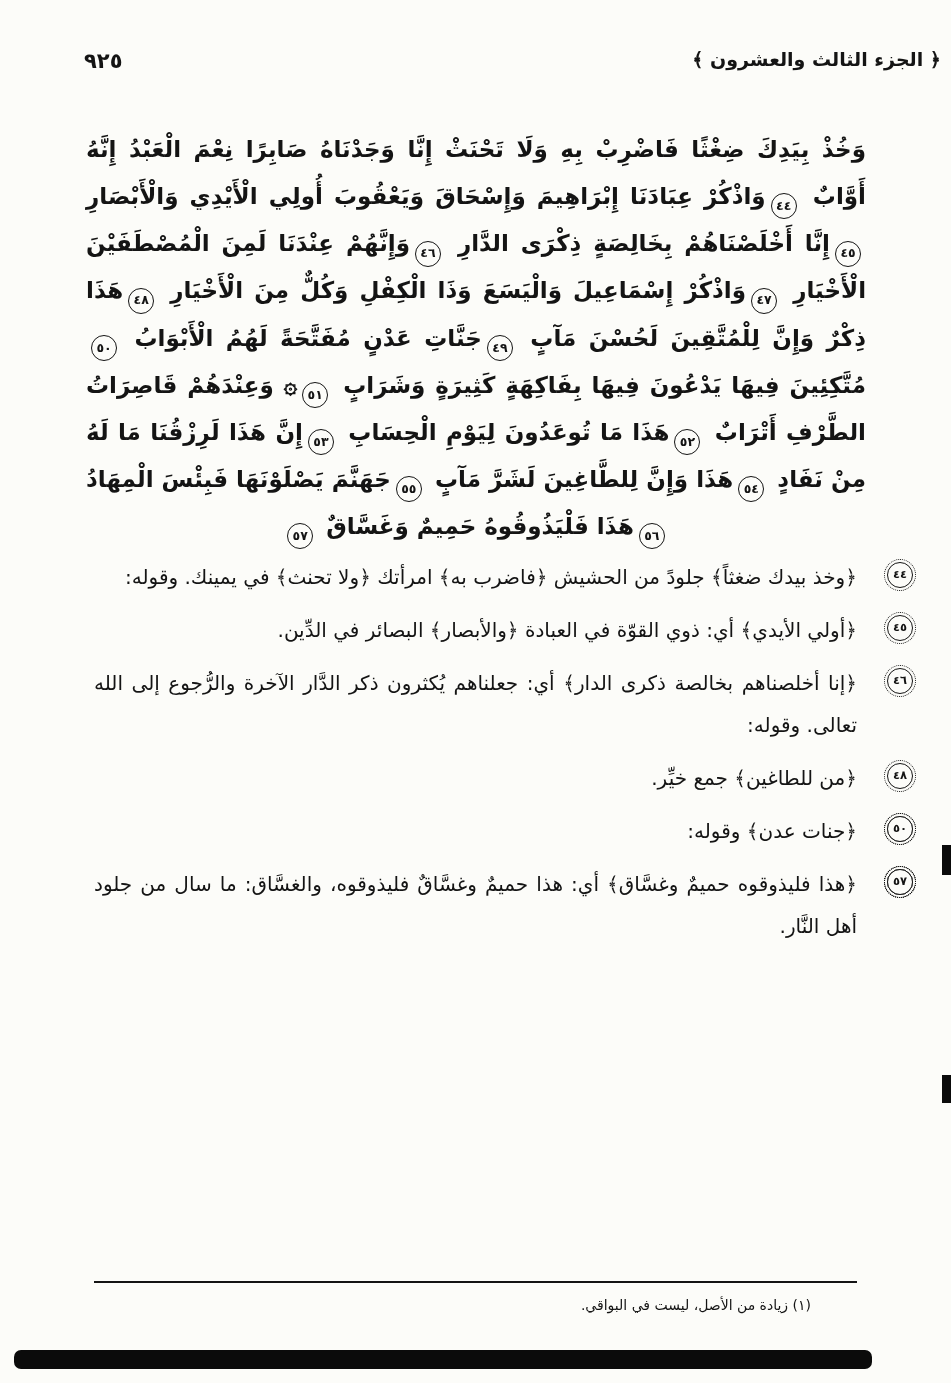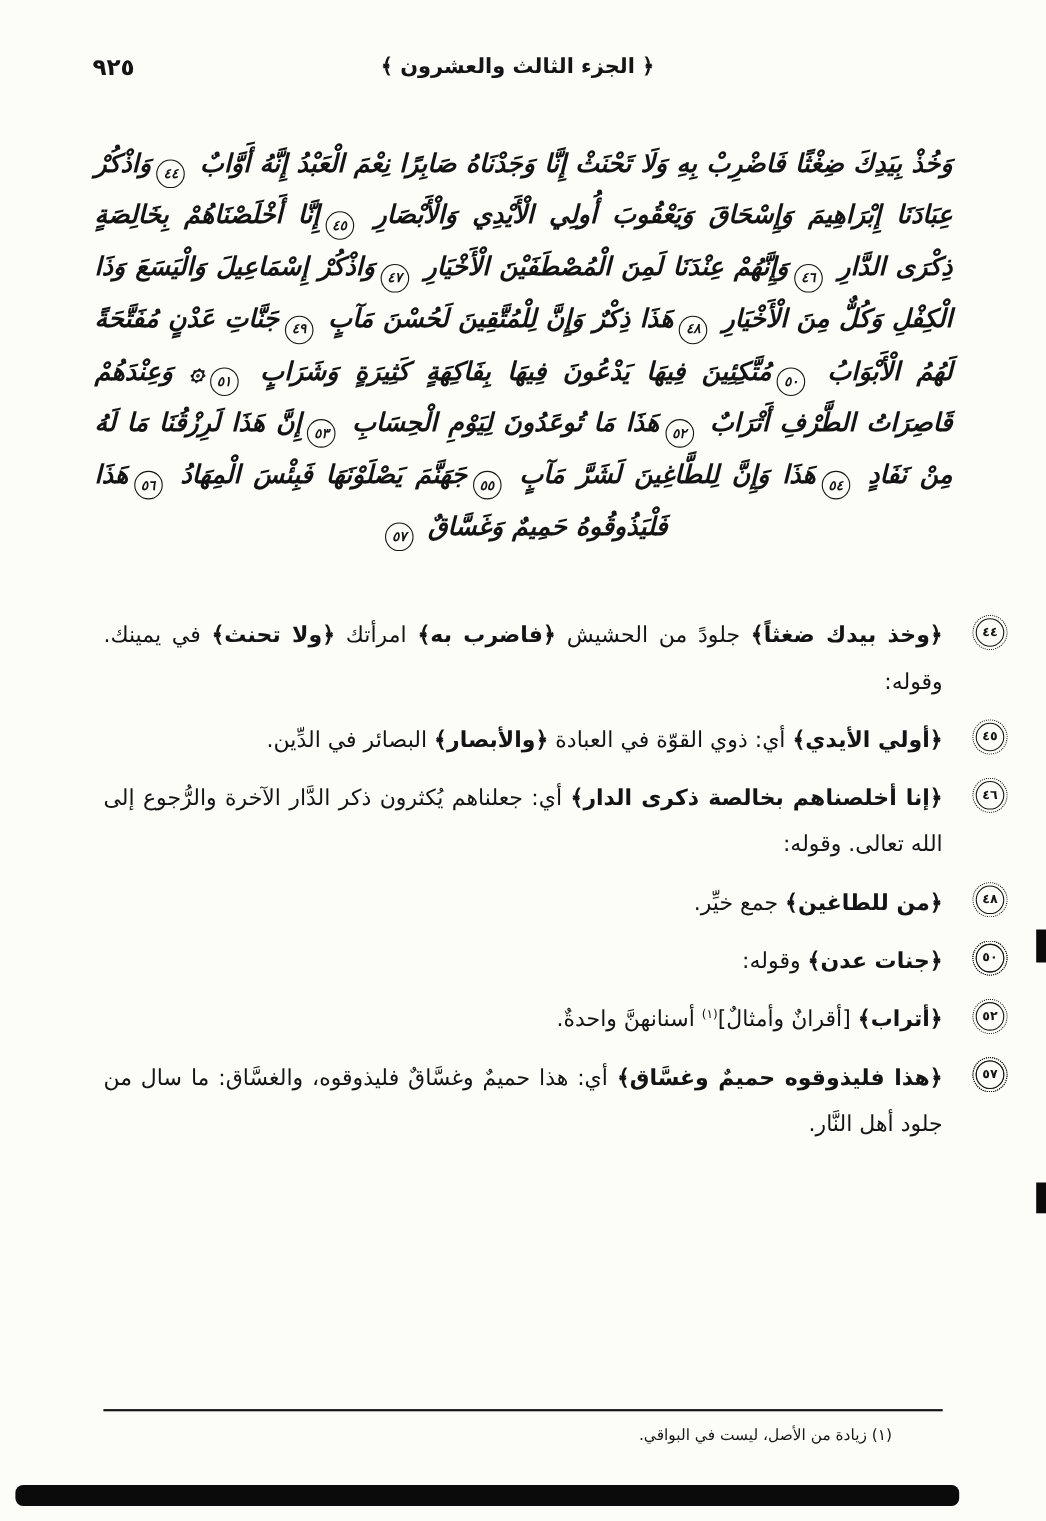--- a/index.html
+++ b/index.html
@@ -26,40 +26,38 @@
     height: 34px;
   }
   .page-number {
     position: absolute;
     left: 84px; top: 1px;
     font-size: 21px;
     font-weight: 700;
     letter-spacing: 2px;
   }
   .header-title {
-    text-align: center;
     font-size: 19px;
     font-weight: 700;
   }
 
   
   .quran {
     position: absolute;
     top: 126px;
     right: 85px; left: 86px;
     direction: rtl;
   }
   .quran-text {
     margin: 0;
     font-size: 23px;
     font-weight: 700;
     line-height: 2.05;
     text-align: justify;
     text-align-last: center;
-    font-style: italic;
   }
   .aya-num {
     display: inline-flex;
     align-items: center;
     justify-content: center;
     width: 26px; height: 26px;
     border: 1.6px solid var(--ink);
     border-radius: 50%;
     font-size: 12.5px;
     font-weight: 700;
@@ -91,21 +89,21 @@
     outline-offset: 2px;
     border-radius: 50%;
     display: flex;
     align-items: center;
     justify-content: center;
     font-size: 11.5px;
     font-weight: 700;
     line-height: 1;
     background: var(--paper);
   }
-  .c-text .q { font-weight: 700; }
+  .c-text .q { font-weight: 400; }
   .c-text sup { font-size: 11px; line-height: 0; }
 
   
   .footnote-rule {
     position: absolute;
     top: 1281px;
     right: 94px; left: 94px;
     height: 2px;
     background: var(--ink);
   }
@@ -147,21 +145,21 @@
   <p class="quran-text"><span>وَخُذْ بِيَدِكَ ضِغْثًا فَاضْرِبْ بِهِ وَلَا تَحْنَثْ إِنَّا وَجَدْنَاهُ صَابِرًا نِعْمَ الْعَبْدُ إِنَّهُ أَوَّابٌ </span><span class="aya-num">٤٤</span><span>وَاذْكُرْ عِبَادَنَا إِبْرَاهِيمَ وَإِسْحَاقَ وَيَعْقُوبَ أُولِي الْأَيْدِي وَالْأَبْصَارِ </span><span class="aya-num">٤٥</span><span>إِنَّا أَخْلَصْنَاهُمْ بِخَالِصَةٍ ذِكْرَى الدَّارِ </span><span class="aya-num">٤٦</span><span>وَإِنَّهُمْ عِنْدَنَا لَمِنَ الْمُصْطَفَيْنَ الْأَخْيَارِ </span><span class="aya-num">٤٧</span><span>وَاذْكُرْ إِسْمَاعِيلَ وَالْيَسَعَ وَذَا الْكِفْلِ وَكُلٌّ مِنَ الْأَخْيَارِ </span><span class="aya-num">٤٨</span><span>هَذَا ذِكْرٌ وَإِنَّ لِلْمُتَّقِينَ لَحُسْنَ مَآبٍ </span><span class="aya-num">٤٩</span><span>جَنَّاتِ عَدْنٍ مُفَتَّحَةً لَهُمُ الْأَبْوَابُ </span><span class="aya-num">٥٠</span><span>مُتَّكِئِينَ فِيهَا يَدْعُونَ فِيهَا بِفَاكِهَةٍ كَثِيرَةٍ وَشَرَابٍ </span><span class="aya-num">٥١</span><span>۞ وَعِنْدَهُمْ قَاصِرَاتُ الطَّرْفِ أَتْرَابٌ </span><span class="aya-num">٥٢</span><span>هَذَا مَا تُوعَدُونَ لِيَوْمِ الْحِسَابِ </span><span class="aya-num">٥٣</span><span>إِنَّ هَذَا لَرِزْقُنَا مَا لَهُ مِنْ نَفَادٍ </span><span class="aya-num">٥٤</span><span>هَذَا وَإِنَّ لِلطَّاغِينَ لَشَرَّ مَآبٍ </span><span class="aya-num">٥٥</span><span>جَهَنَّمَ يَصْلَوْنَهَا فَبِئْسَ الْمِهَادُ </span><span class="aya-num">٥٦</span><span>هَذَا فَلْيَذُوقُوهُ حَمِيمٌ وَغَسَّاقٌ </span><span class="aya-num">٥٧</span></p>
 </section>
 
 <section class="commentary">
     <div class="c-item"><span class="medallion">٤٤</span><span class="c-text"><span class="q">﴿وخذ بيدك ضغثاً﴾</span><span> جلودً من الحشيش </span><span class="q">﴿فاضرب به﴾</span><span> امرأتك </span><span class="q">﴿ولا تحنث﴾</span><span> في يمينك. وقوله:</span></span></div>
     <div class="c-item"><span class="medallion">٤٥</span><span class="c-text"><span class="q">﴿أولي الأيدي﴾</span><span> أي: ذوي القوّة في العبادة </span><span class="q">﴿والأبصار﴾</span><span> البصائر في الدِّين.</span></span></div>
     <div class="c-item"><span class="medallion">٤٦</span><span class="c-text"><span class="q">﴿إنا أخلصناهم بخالصة ذكرى الدار﴾</span><span> أي: جعلناهم يُكثرون ذكر الدَّار الآخرة والرُّجوع إلى الله تعالى. وقوله:</span></span></div>
     <div class="c-item"><span class="medallion">٤٨</span><span class="c-text"><span class="q">﴿من للطاغين﴾</span><span> جمع خيِّر.</span></span></div>
     <div class="c-item"><span class="medallion">٤٩</span></div>
     <div class="c-item"><span class="medallion">٥٠</span><span class="c-text"><span class="q">﴿جنات عدن﴾</span><span> وقوله:</span></span></div>
-    <div class="c-item"><span class="medallion">٥٢</span><span class="c-text"><span class="q">﴿أتراب﴾</span><span> [أقرانٌ وأمثالٌ]</span><sup>(١)</sup><span> أسنانهنَّ واحدةٌ.</span></span></div>
+    <div class="c-item"><span class="medallion">٥٢</span></div>
     <div class="c-item"><span class="medallion">٥٥</span></div>
     <div class="c-item"><span class="medallion">٥٧</span><span class="c-text"><span class="q">﴿هذا فليذوقوه حميمٌ وغسَّاق﴾</span><span> أي: هذا حميمٌ وغسَّاقٌ فليذوقوه، والغسَّاق: ما سال من جلود أهل النَّار.</span></span></div>
   </section>
 
 <div class="footnote-rule"></div>
 <div class="footnote">(١) زيادة من الأصل، ليست في البواقي.</div>
 
 <div class="edge-mark mark-1"></div>
 <div class="edge-mark mark-2"></div>
 <div class="bottom-bar"></div>

